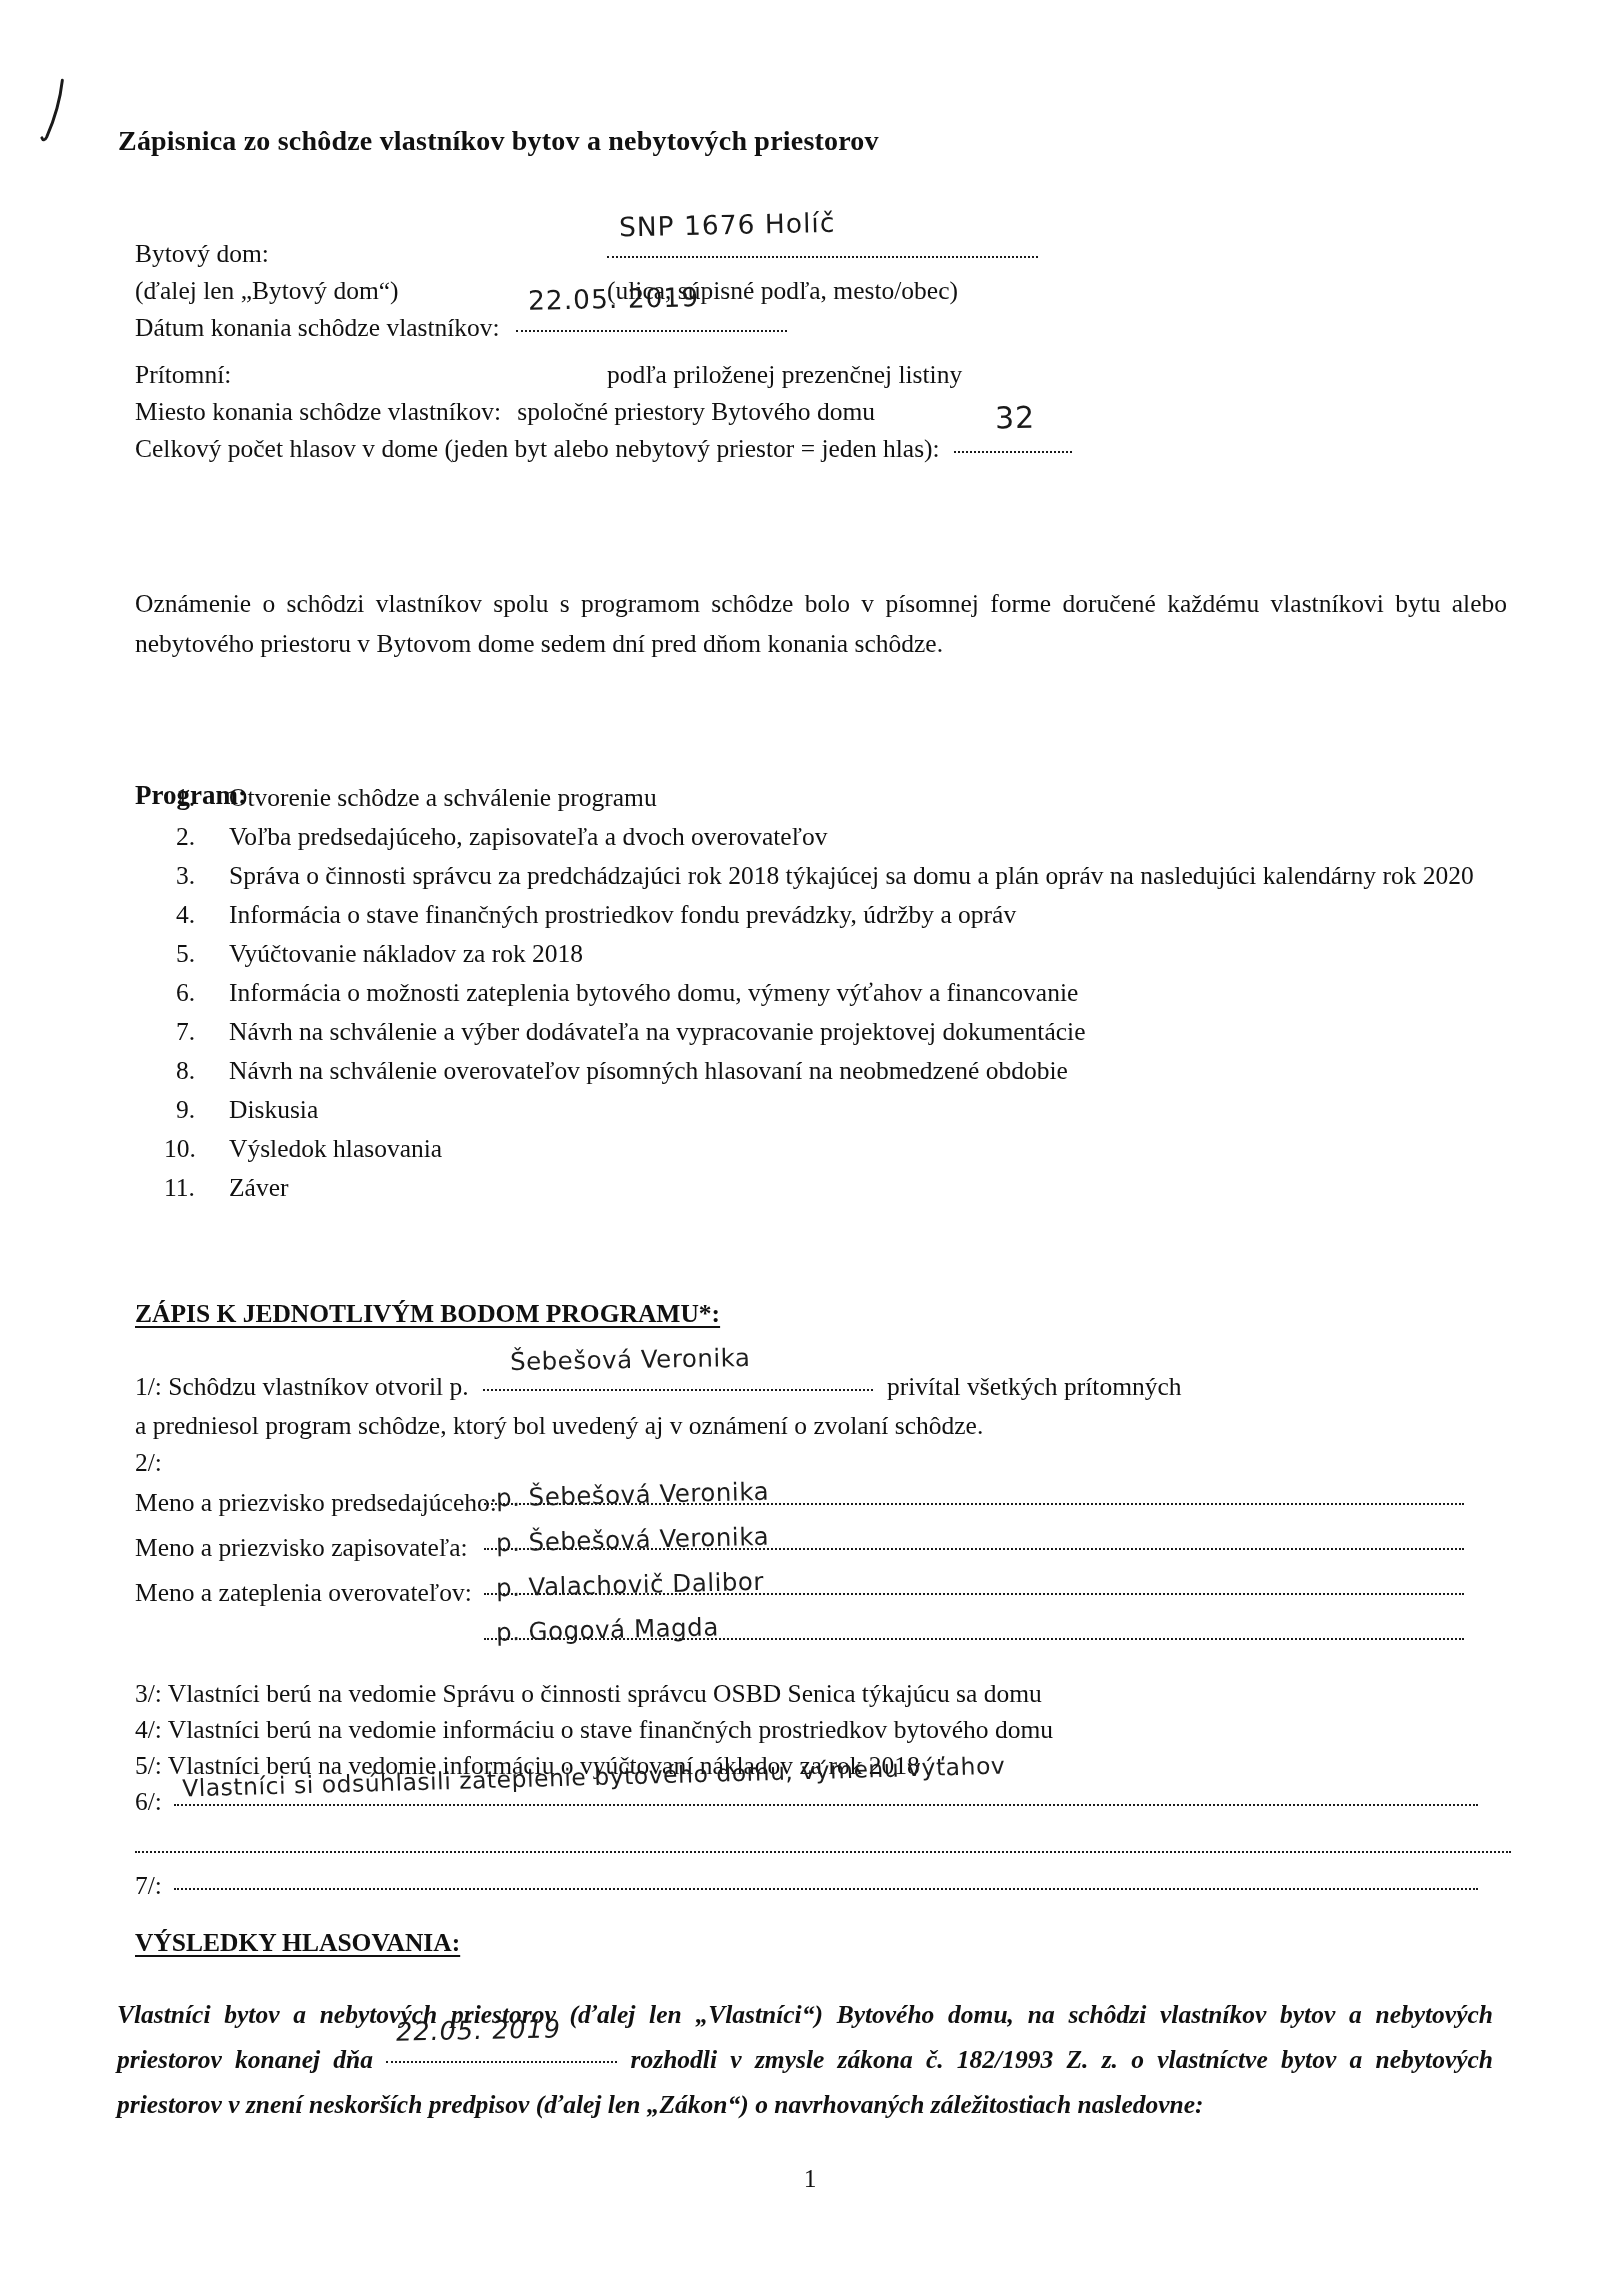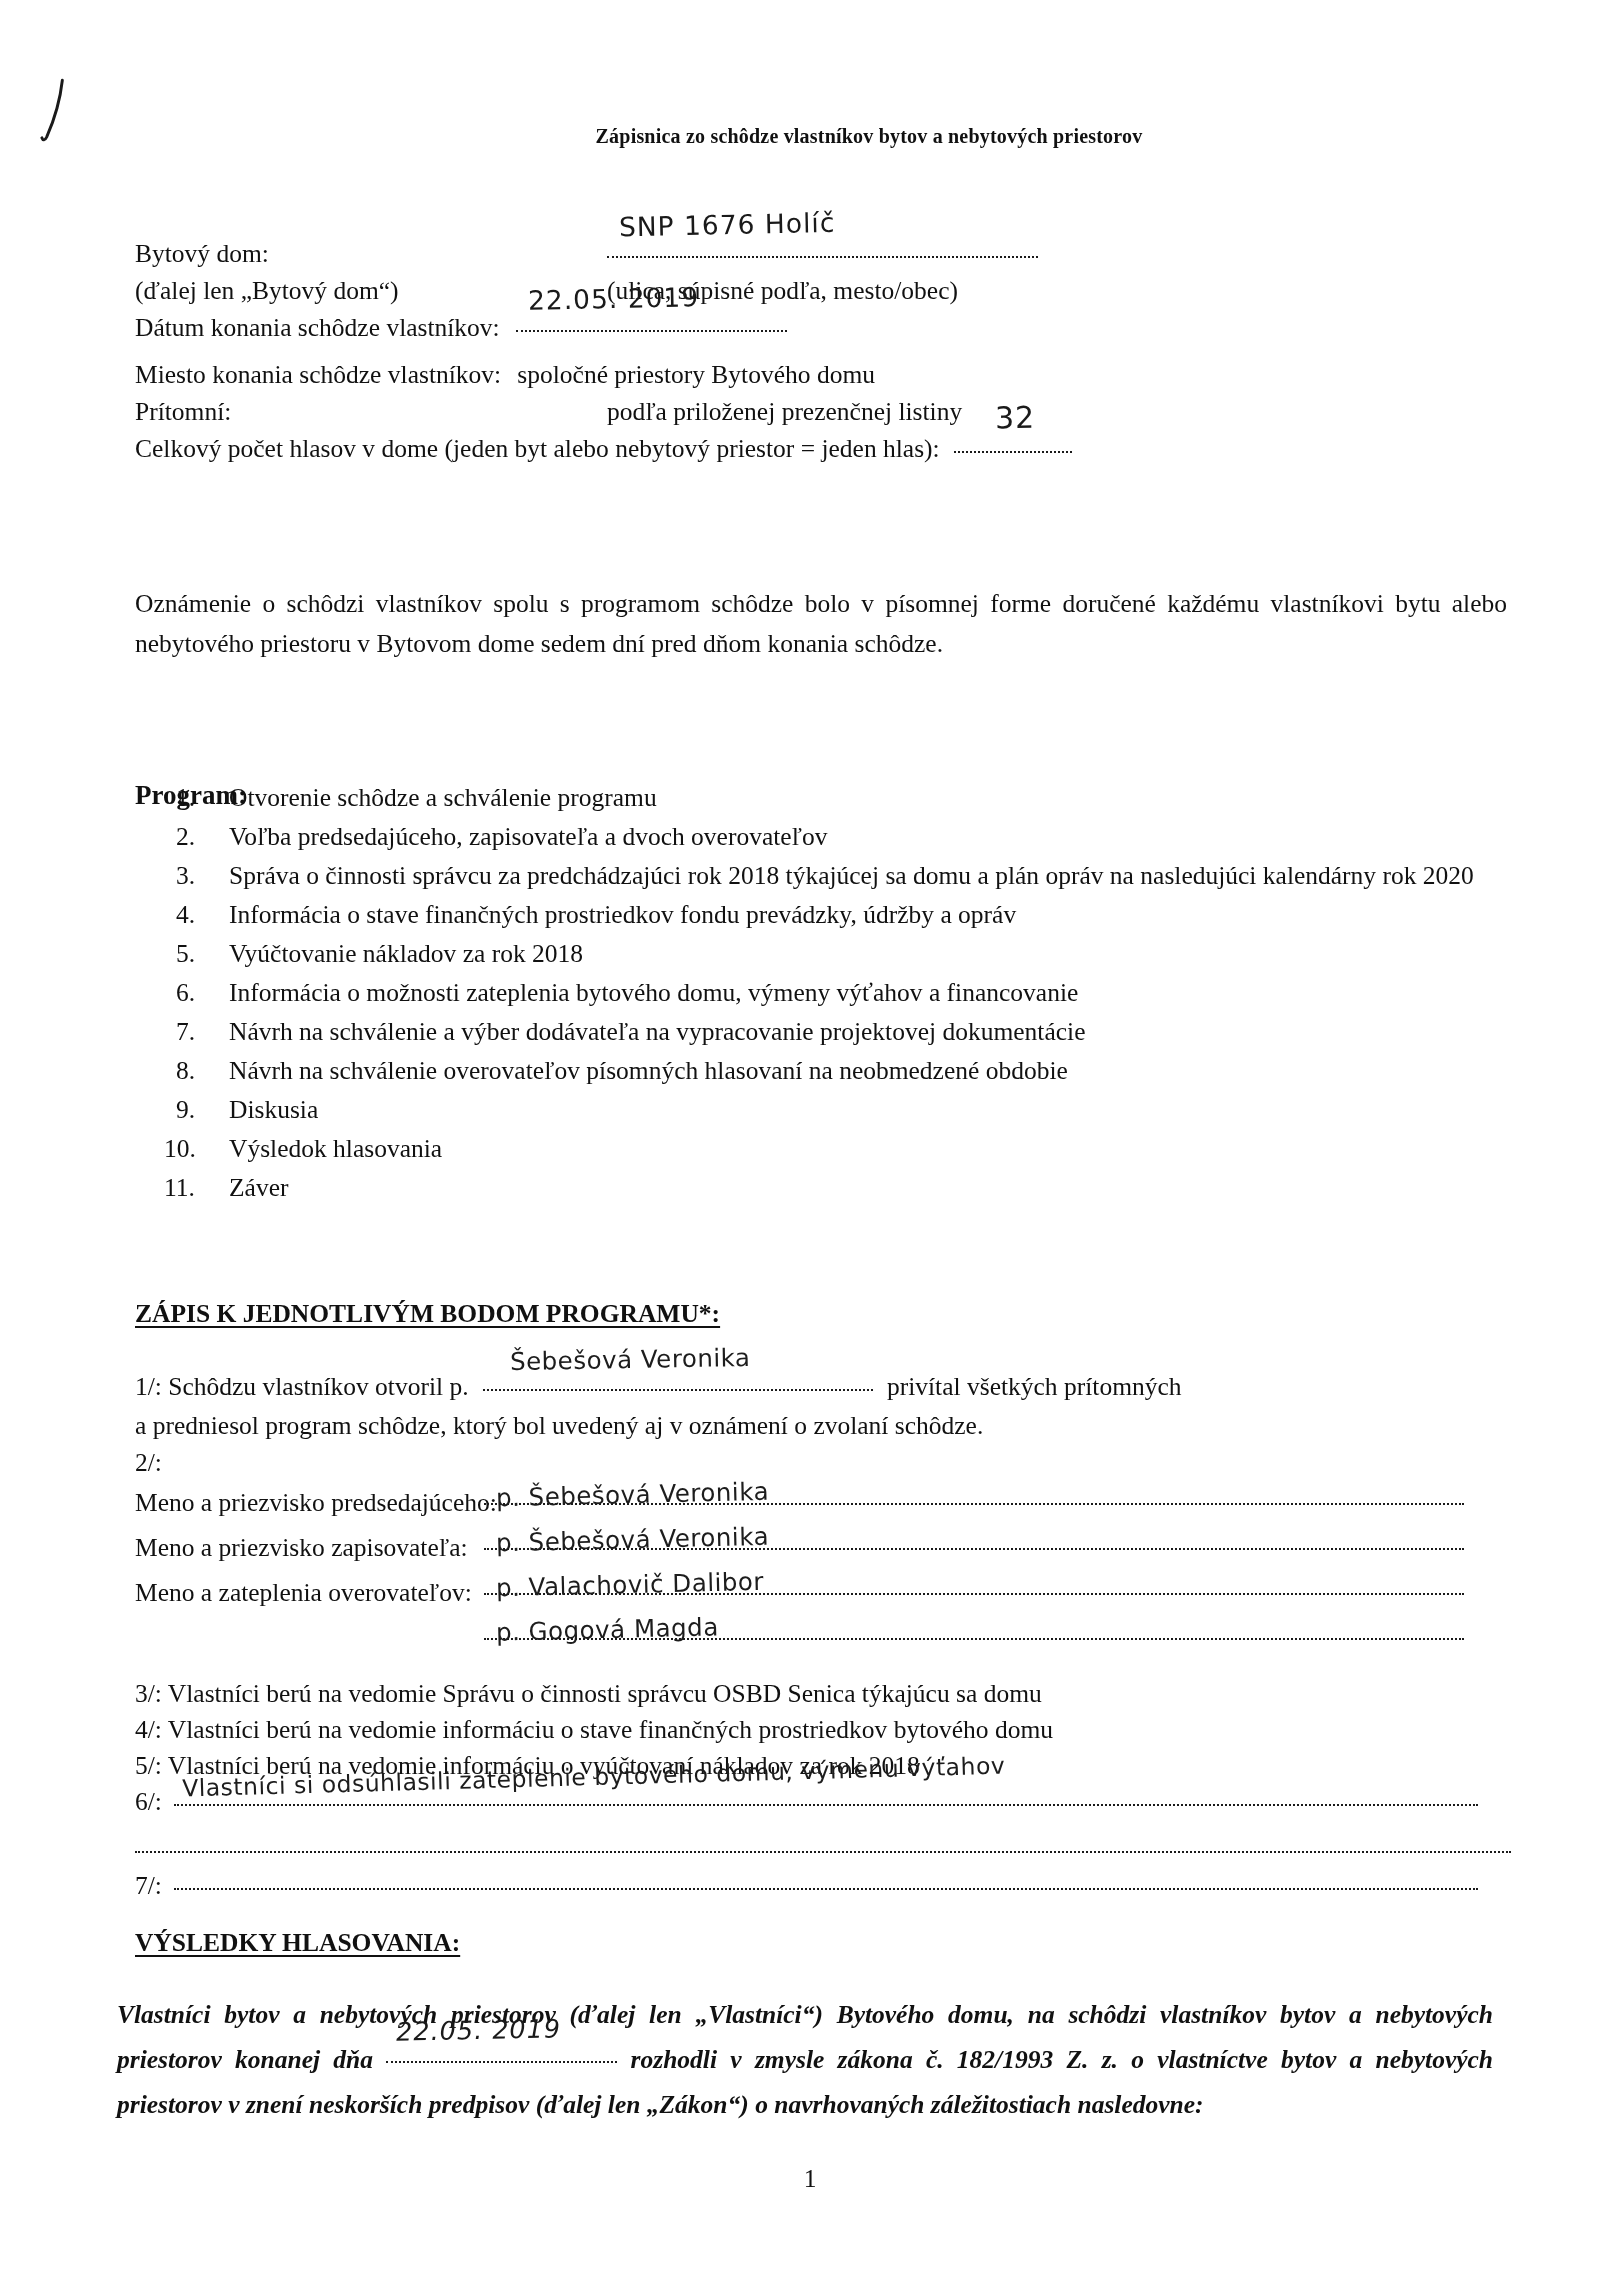--- a/index.html
+++ b/index.html
@@ -43,22 +43,22 @@
     width: 39px;
     height: 69px;
   }
 
   
   .doc-title {
     position: absolute;
     left: 0;
     top: 125px;
     width: 1620px;
-    text-align: center;
-    font-size: 20px;
+    text-align: left;
+    font-size: 28px;
     font-weight: bold;
     letter-spacing: 0.2px;
     padding-left: 118px;
     box-sizing: border-box;
   }
 
   
   .hdr {
     position: absolute;
     left: 135px;
@@ -257,27 +257,27 @@
 
     <div class="hdr-row" style="height:47px">
       <span class="lbl">Dátum konania schôdze vlastníkov:</span>
       <span style="position:relative; display:inline-block;">
         <span class="dots" style="width:271px; margin-left:9.8px;"></span>
         <span class="hw-over hand" style="left:21.6px; top:-29px;">22.05. 2019</span>
       </span>
     </div>
 
     <div class="hdr-row">
+      <span class="lbl">Prítomní:</span>
+      <span class="col2">podľa priloženej prezenčnej listiny</span>
+    </div>
+
+    <div class="hdr-row">
       <span class="lbl">Miesto konania schôdze vlastníkov:</span>
       <span style="margin-left:9.8px">spoločné priestory Bytového domu</span>
-    </div>
-
-    <div class="hdr-row">
-      <span class="lbl">Prítomní:</span>
-      <span class="col2">podľa priloženej prezenčnej listiny</span>
     </div>
 
     <div class="hdr-row">
       <span class="lbl">Celkový počet hlasov v dome (jeden byt alebo nebytový priestor = jeden hlas):</span>
       <span style="position:relative; display:inline-block;">
         <span class="dots" style="width:118px; margin-left:7.8px;"></span>
         <span class="hw-over hand" style="left:49px; top:-31px; font-size:30px;">32</span>
       </span>
     </div>
 

